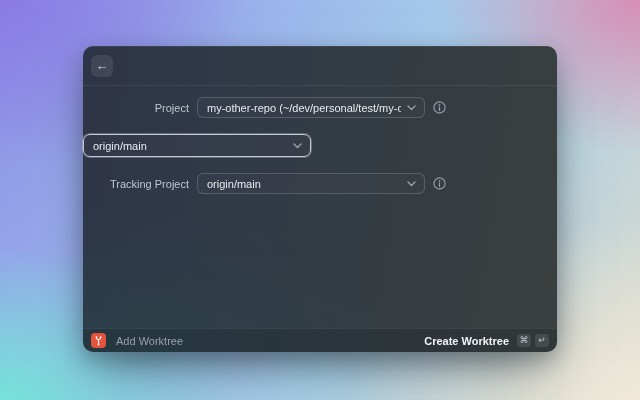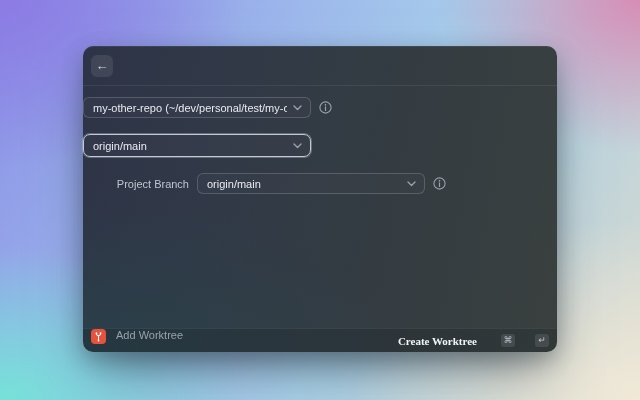--- a/index.html
+++ b/index.html
@@ -98,44 +98,45 @@
   .chevron { flex: 0 0 auto; margin-left: 6px; display: flex; align-items: center; }
   .info {
     margin-left: 8px;
     width: 13px; height: 13px;
     display: flex; align-items: center; justify-content: center;
   }
 
   .footer {
     flex: 0 0 24px;
     display: flex;
+    align-items: center;
     padding: 0 8px;
     background: rgba(20,26,32,0.22);
     border-top: 1px solid rgba(255,255,255,0.07);
     border-radius: 0 0 10px 10px;
   }
   .app-badge {
     width: 15px; height: 15px;
     border-radius: 4px;
     display: flex; align-items: center; justify-content: center;
     flex: 0 0 auto;
   }
   .app-title {
     font-size: 11px;
     color: #99a1ab;
     margin-left: 10px;
   }
   .footer-spacer { flex: 1 1 auto; }
   .primary-action {
     display: flex;
     align-items: center;
-    gap: 20px;
+    gap: 4px;
     background: none; border: none;
     cursor: pointer;
-    font-family: Liberation Serif, serif;
+    font-family: Liberation Sans, sans-serif;
     padding: 0;
   }
   .primary-action-label {
     font-size: 11px;
     font-weight: bold;
     color: #f2f4f7;
     margin-right: 4px;
   }
   .keycap {
     min-width: 14px; height: 13px;
@@ -154,20 +155,21 @@
 
 <div class="window">
 
   <div class="titlebar">
     <button class="back-btn">←</button>
   </div>
 
   <div class="content">
 
     <div class="form-row">
+      <span class="form-label">Project</span>
       <div class="select">
         <span class="select-value">my-other-repo (~/dev/personal/test/my-other-repo)</span>
         <span class="chevron">
           <svg width="9" height="6" viewBox="0 0 9 6">
               <path d="M1 1l3.5 3.5L8 1" stroke="#99a1af" stroke-width="1.4" fill="none" stroke-linecap="round" stroke-linejoin="round"></path>
             </svg>
         </span>
       </div>
       <span class="info">
         <svg width="13" height="13" viewBox="0 0 13 13">
@@ -183,21 +185,21 @@
         <span class="select-value">origin/main</span>
         <span class="chevron">
           <svg width="9" height="6" viewBox="0 0 9 6">
               <path d="M1 1l3.5 3.5L8 1" stroke="#99a1af" stroke-width="1.4" fill="none" stroke-linecap="round" stroke-linejoin="round"></path>
             </svg>
         </span>
       </div>
     </div>
 
     <div class="form-row">
-      <span class="form-label">Project Branch</span>
+      <span class="form-label">Tracking Project</span>
       <div class="select">
         <span class="select-value">origin/main</span>
         <span class="chevron">
           <svg width="9" height="6" viewBox="0 0 9 6">
               <path d="M1 1l3.5 3.5L8 1" stroke="#99a1af" stroke-width="1.4" fill="none" stroke-linecap="round" stroke-linejoin="round"></path>
             </svg>
         </span>
       </div>
       <span class="info">
         <svg width="13" height="13" viewBox="0 0 13 13">

